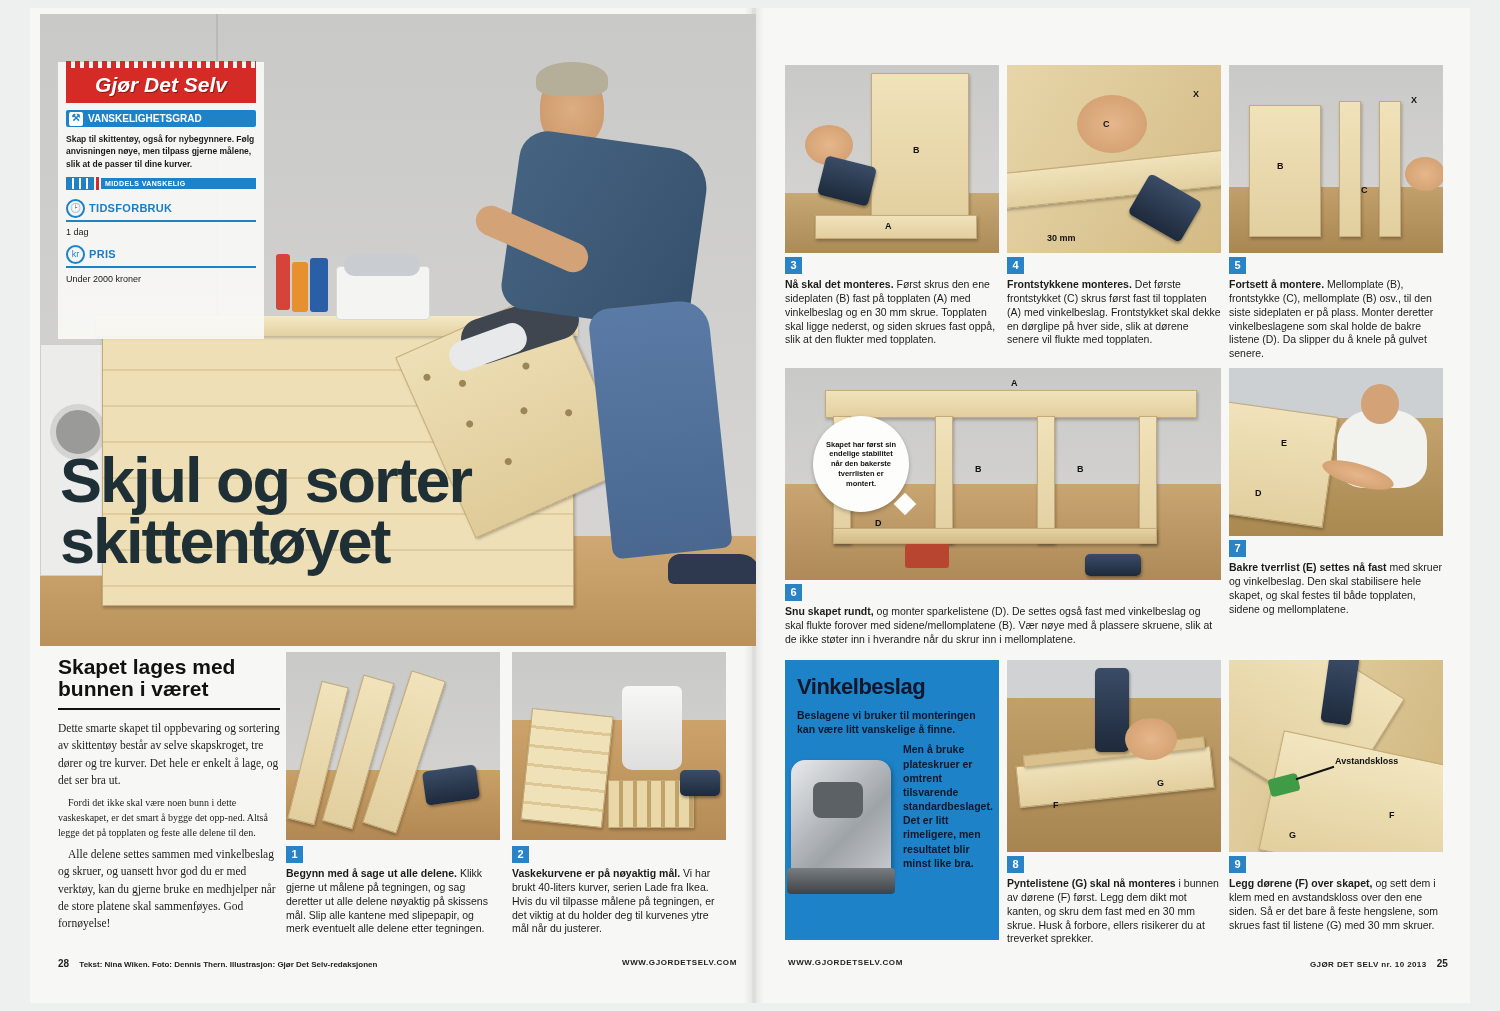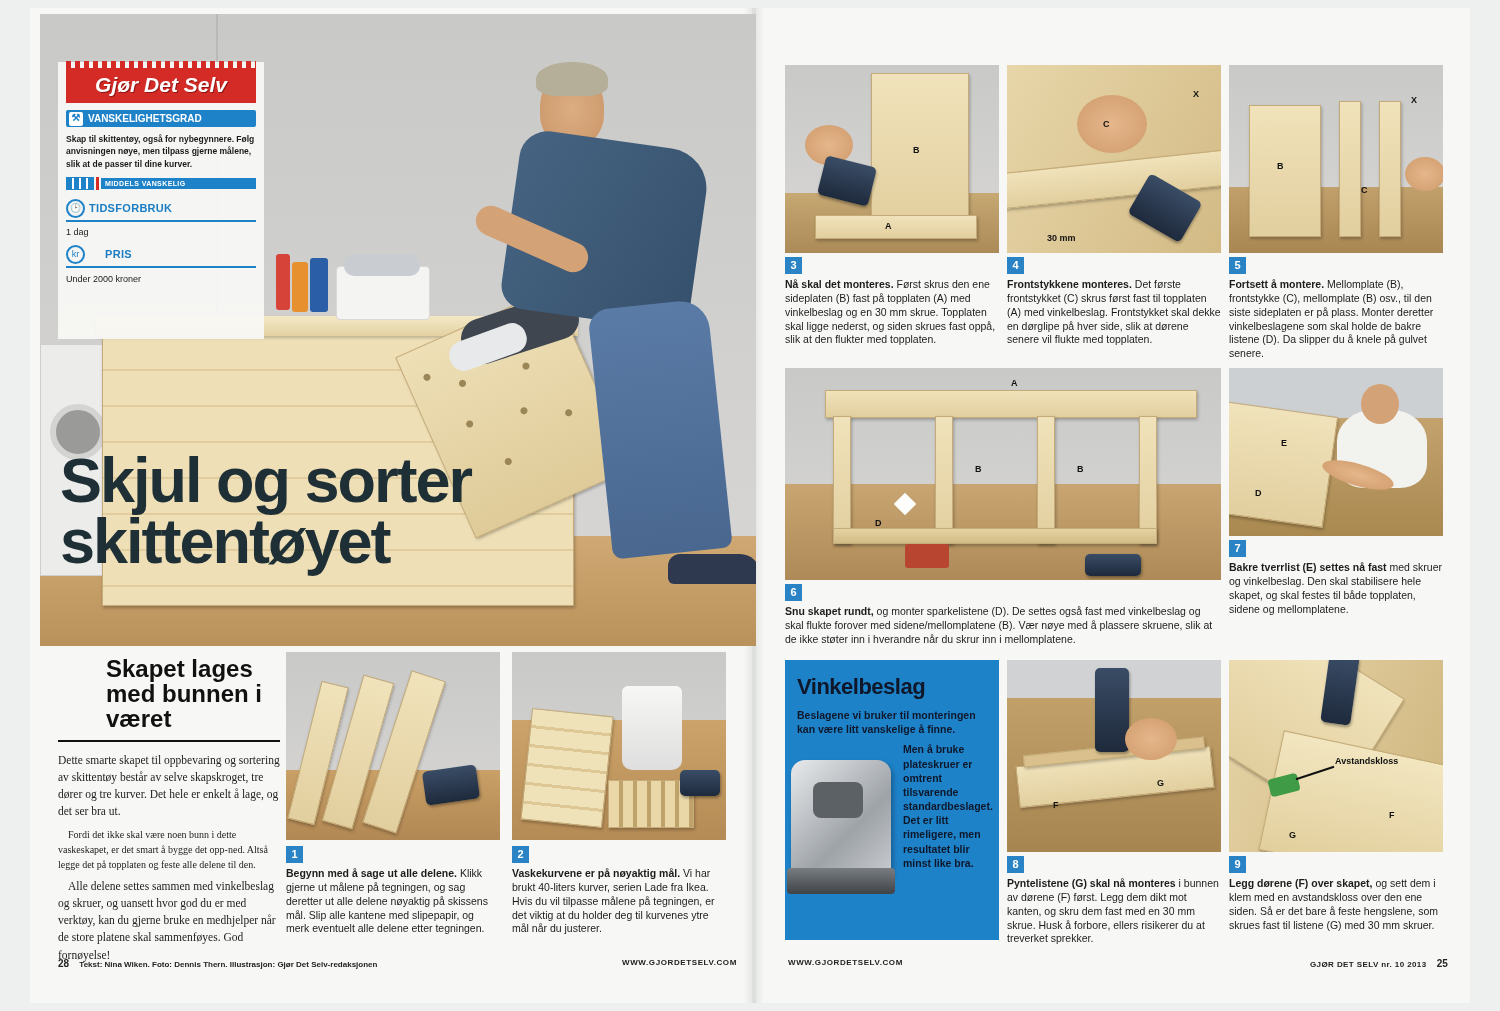--- a/index.html
+++ b/index.html
@@ -73,36 +73,36 @@
       <div style="margin-top:7px;display:flex;align-items:center;height:13px;">
         <div style="width:26px;height:11px;background:repeating-linear-gradient(90deg,#1e82c8 0 5px,#fff 5px 7px);border:1px solid #1e82c8;"></div>
         <div style="width:3px;height:13px;background:#d42b26;margin:0 2px;"></div>
         <div style="flex:1;height:11px;background:#1e82c8;color:#fff;font-size:7px;font-weight:bold;line-height:11px;padding-left:4px;letter-spacing:.4px;">MIDDELS VANSKELIG</div>
       </div>
       <div style="margin-top:9px;border-bottom:2px solid #1e82c8;padding-bottom:2px;display:flex;align-items:center;gap:4px;">
         <span style="width:15px;height:15px;border:2px solid #1e82c8;border-radius:50%;color:#1e82c8;font-size:9px;text-align:center;line-height:14px;">🕑</span>
         <span class="factrow-label">TIDSFORBRUK</span>
       </div>
       <div style="margin-top:5px;font-size:9px;color:#1a1a1a;">1 dag</div>
-      <div style="margin-top:8px;border-bottom:2px solid #1e82c8;padding-bottom:2px;display:flex;align-items:center;gap:20px;">
+      <div style="margin-top:8px;border-bottom:2px solid #1e82c8;padding-bottom:2px;display:flex;align-items:center;gap:4px;">
         <span style="width:15px;height:15px;border:2px solid #1e82c8;border-radius:50%;color:#1e82c8;font-size:9px;text-align:center;line-height:14px;">kr</span>
         <span class="factrow-label">PRIS</span>
       </div>
       <div style="margin-top:6px;font-size:9px;color:#1a1a1a;">Under 2000 kroner</div>
     </div>
 
 
     <div class="abs headline" style="left:20px;top:436px;">
       <div>Skjul og sorter</div>
       <div>skittentøyet</div>
     </div>
   </div>
 
   <div class="abs" style="left:58px;top:656px;width:222px;">
-    <div style="font-weight:bold;font-size:24px;line-height:1.05;color:#111;margin-left:48px;">Skapet lages med bunnen i været</div>
+    <div style="font-weight:bold;font-size:21px;line-height:1.05;color:#111;">Skapet lages med bunnen i været</div>
     <div style="height:2px;background:#111;margin:8px 0 10px;"></div>
     <div style="font-family:'Liberation Serif',serif;font-size:11.5px;line-height:1.5;color:#222;">Dette smarte skapet til oppbevaring og sortering av skittentøy består av selve skapskroget, tre dører og tre kurver. Det hele er enkelt å lage, og det ser bra ut.</div>
     <div style="font-family:'Liberation Serif',serif;font-size:10px;line-height:1.5;color:#222;margin-top:6px;text-indent:10px;">Fordi det ikke skal være noen bunn i dette vaskeskapet, er det smart å bygge det opp-ned. Altså legge det på topplaten og feste alle delene til den.</div>
     <div style="font-family:'Liberation Serif',serif;font-size:11.5px;line-height:1.5;color:#222;margin-top:6px;text-indent:10px;">Alle delene settes sammen med vinkelbeslag og skruer, og uansett hvor god du er med verktøy, kan du gjerne bruke en medhjelper når de store platene skal sammenføyes. God fornøyelse!</div>
   </div>
 
   <div class="ph wall" style="left:286px;top:652px;width:214px;height:188px;">
     <div class="abs" style="left:0;bottom:0;width:214px;height:70px;background:linear-gradient(#c9a066,#b18753);"></div>
     <div class="abs plank" style="left:18px;top:30px;width:26px;height:140px;transform:rotate(14deg);"></div>
     <div class="abs plank" style="left:56px;top:24px;width:30px;height:150px;transform:rotate(16deg);"></div>
@@ -186,20 +186,23 @@
     <div class="abs plank" style="left:150px;top:48px;width:16px;height:126px;"></div>
     <div class="abs plank" style="left:252px;top:48px;width:16px;height:126px;"></div>
     <div class="abs plank" style="left:354px;top:48px;width:16px;height:126px;"></div>
     <div class="abs plank" style="left:48px;top:160px;width:322px;height:14px;background:linear-gradient(#e5d2a2,#d2bb86);"></div>
     <div class="abs drill" style="left:300px;top:186px;width:56px;height:22px;"></div>
     <div class="abs" style="left:120px;top:176px;width:44px;height:24px;background:#b8452f;border-radius:3px;"></div>
     <span class="ltr" style="left:226px;top:10px;">A</span>
     <span class="ltr" style="left:190px;top:96px;">B</span>
     <span class="ltr" style="left:292px;top:96px;">B</span>
     <span class="ltr" style="left:90px;top:150px;">D</span>
+    <div class="abs" style="left:28px;top:48px;width:96px;height:96px;background:#fdfdfb;border-radius:50%;box-shadow:0 2px 4px rgba(0,0,0,.25);display:flex;align-items:center;justify-content:center;">
+      <div style="font-size:7.5px;font-weight:bold;text-align:center;color:#111;line-height:1.3;padding:10px;">Skapet har først sin endelige stabilitet når den bakerste tverrlisten er montert.</div>
+    </div>
     <div class="abs" style="left:112px;top:128px;width:16px;height:16px;background:#fdfdfb;transform:rotate(45deg);"></div>
   </div>
   <div class="cap" style="left:785px;top:584px;width:436px;">
     <div class="badge">6</div>
     <span class="lead">Snu skapet rundt,</span>
     <span>og monter sparkelistene (D). De settes også fast med vinkelbeslag og skal flukte forover med sidene/mellomplatene (B). Vær nøye med å plassere skruene, slik at de ikke støter inn i hverandre når du skrur inn i mellomplatene.</span>
   </div>
 
   <div class="ph" style="left:1229px;top:368px;width:214px;height:168px;background:linear-gradient(#cdd0d2 0%,#cdd0d2 30%,#c3a26e 30%,#a9894f 100%);">
     <div class="abs plank" style="left:-20px;top:40px;width:120px;height:110px;transform:rotate(8deg);"></div>

